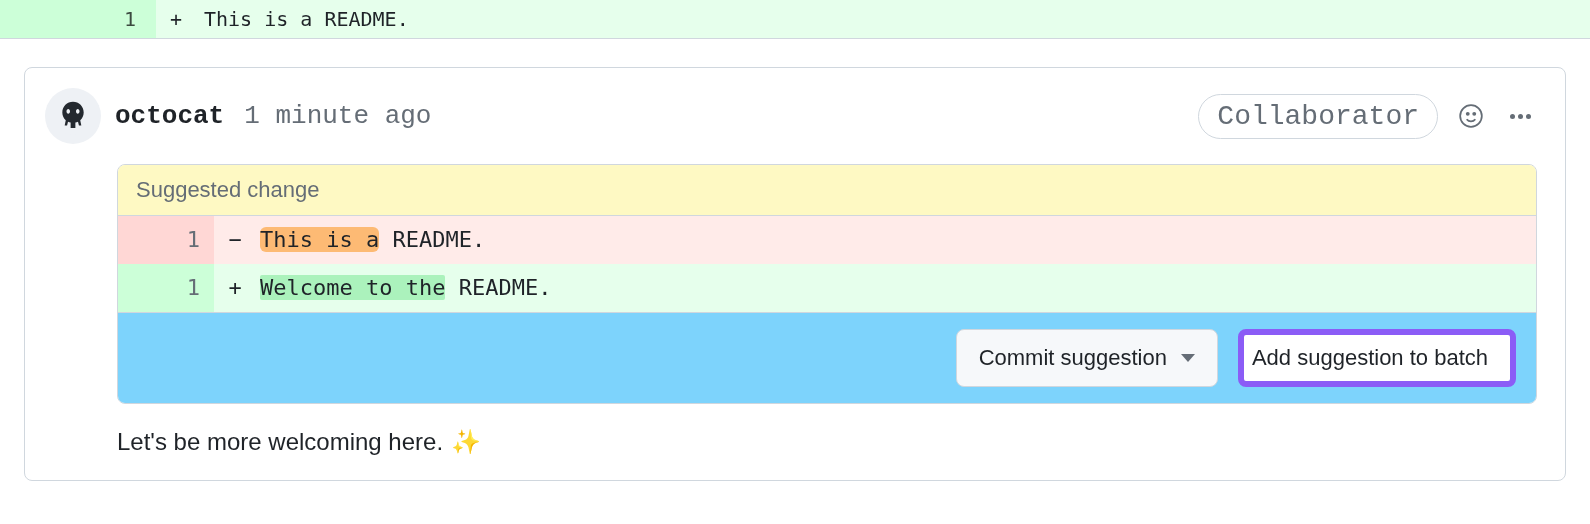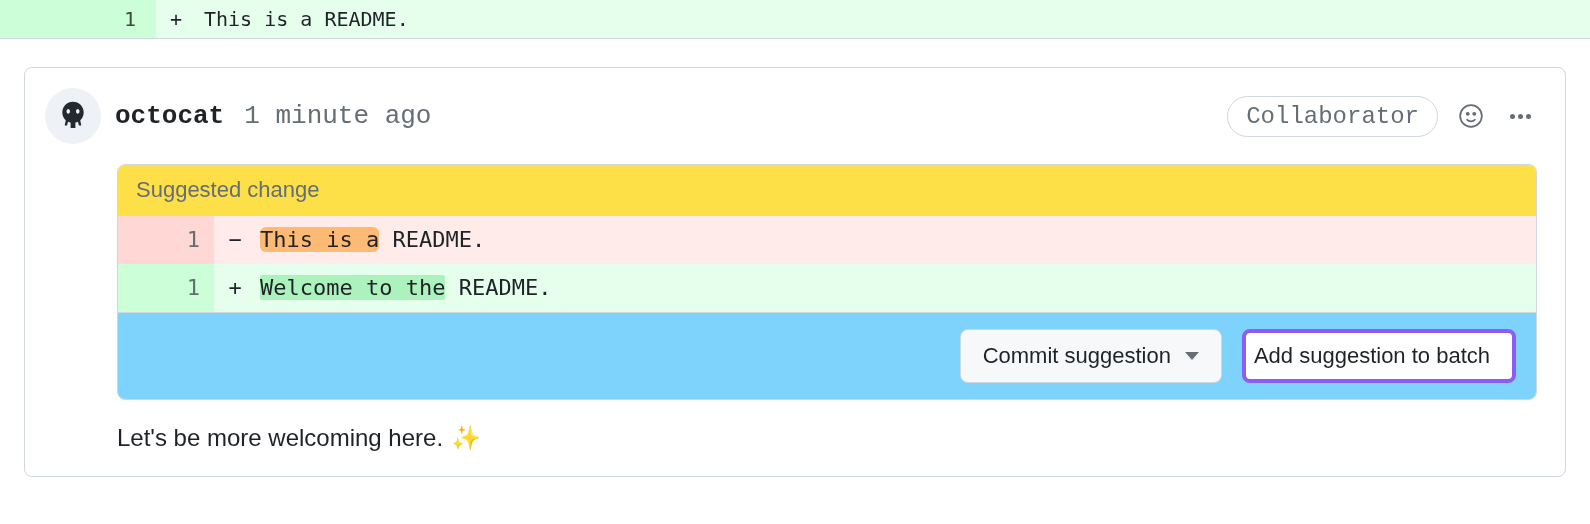--- a/index.html
+++ b/index.html
@@ -81,21 +81,21 @@
       color: #656d76;
       margin-left: 6px;
       text-align: center;
     }
     .header-spacer { flex: 1; }
 
     .badge {
       border: 1px solid #d0d7de;
       border-radius: 999px;
       padding: 6px 18px;
-      font-size: 24px;
+      font-size: 28px;
       color: #656d76;
       background: #fff;
     }
 
     .icon-btn {
       background: none;
       border: none;
       padding: 6px;
       cursor: pointer;
       color: #656d76;
@@ -113,21 +113,21 @@
       margin-left: 72px;
       border: 1px solid #d0d7de;
       border-radius: 8px;
       overflow: hidden;
     }
     .suggestion-title {
       padding: 12px 18px;
       font-size: 22px;
       color: #656d76;
       border-bottom: 1px solid #d0d7de;
-      background: #fde047;
+      background: #fef9c3;
     }
     .diff-row {
       display: flex;
       font-size: 22px;
       line-height: 36px;
     }
     .diff-row.del { background: #ffebe9; }
     .diff-row.add { background: #e6ffec; }
     .diff-row .ln {
       width: 96px;
@@ -175,21 +175,21 @@
       color: #1f2328;
     }
     .btn-secondary .caret {
       width: 0; height: 0;
       border-left: 7px solid transparent;
       border-right: 7px solid transparent;
       border-top: 8px solid #656d76;
     }
     .btn-highlight {
       background: #fff;
-      border: 4px solid #8b5cf6;
+      border: 6px solid #8b5cf6;
       color: #1f2328;
       font-weight: 500;
       padding-left: 8px;
     }
 
     .comment-body {
       margin-left: 72px;
       margin-top: 24px;
       font-size: 24px;
       color: #1f2328;

